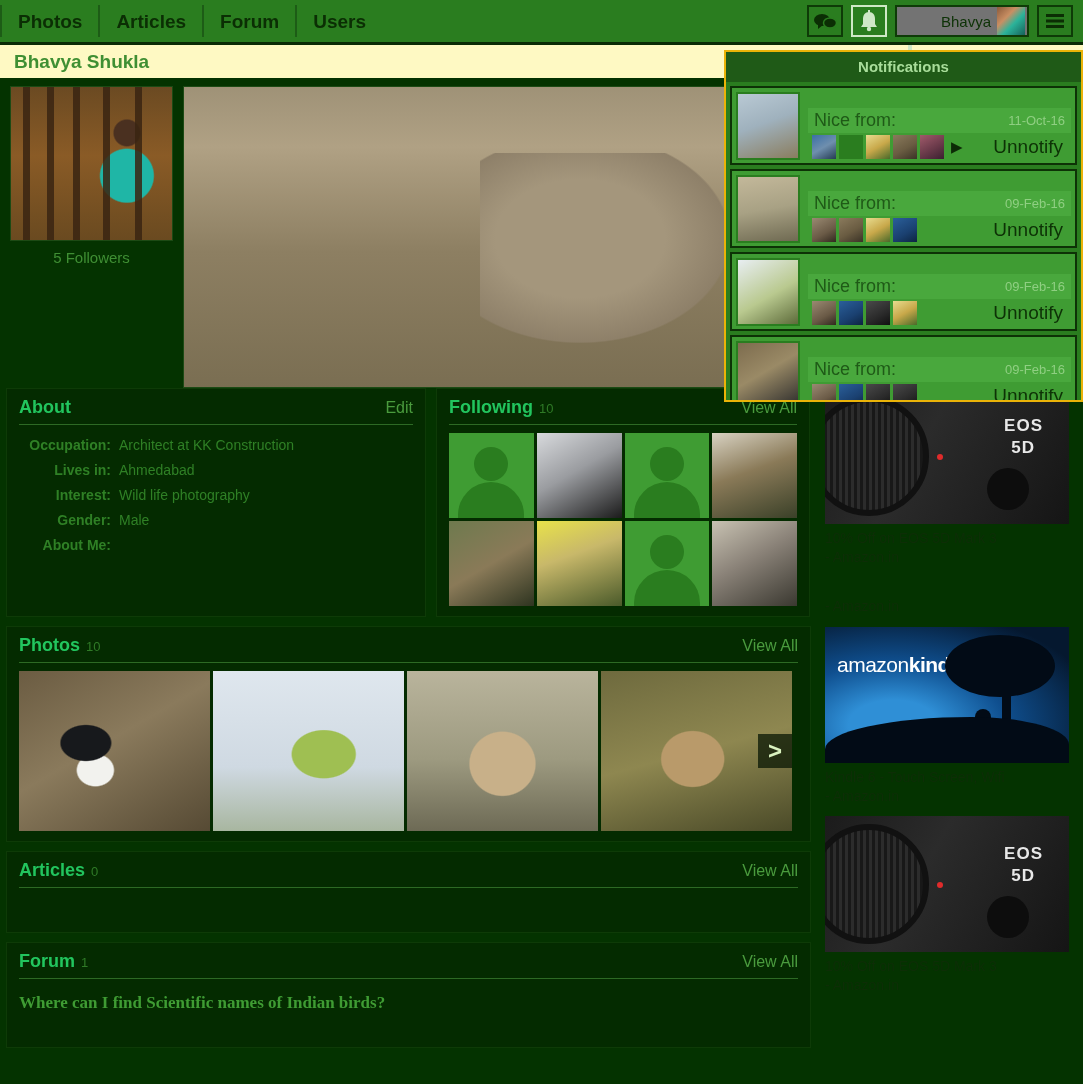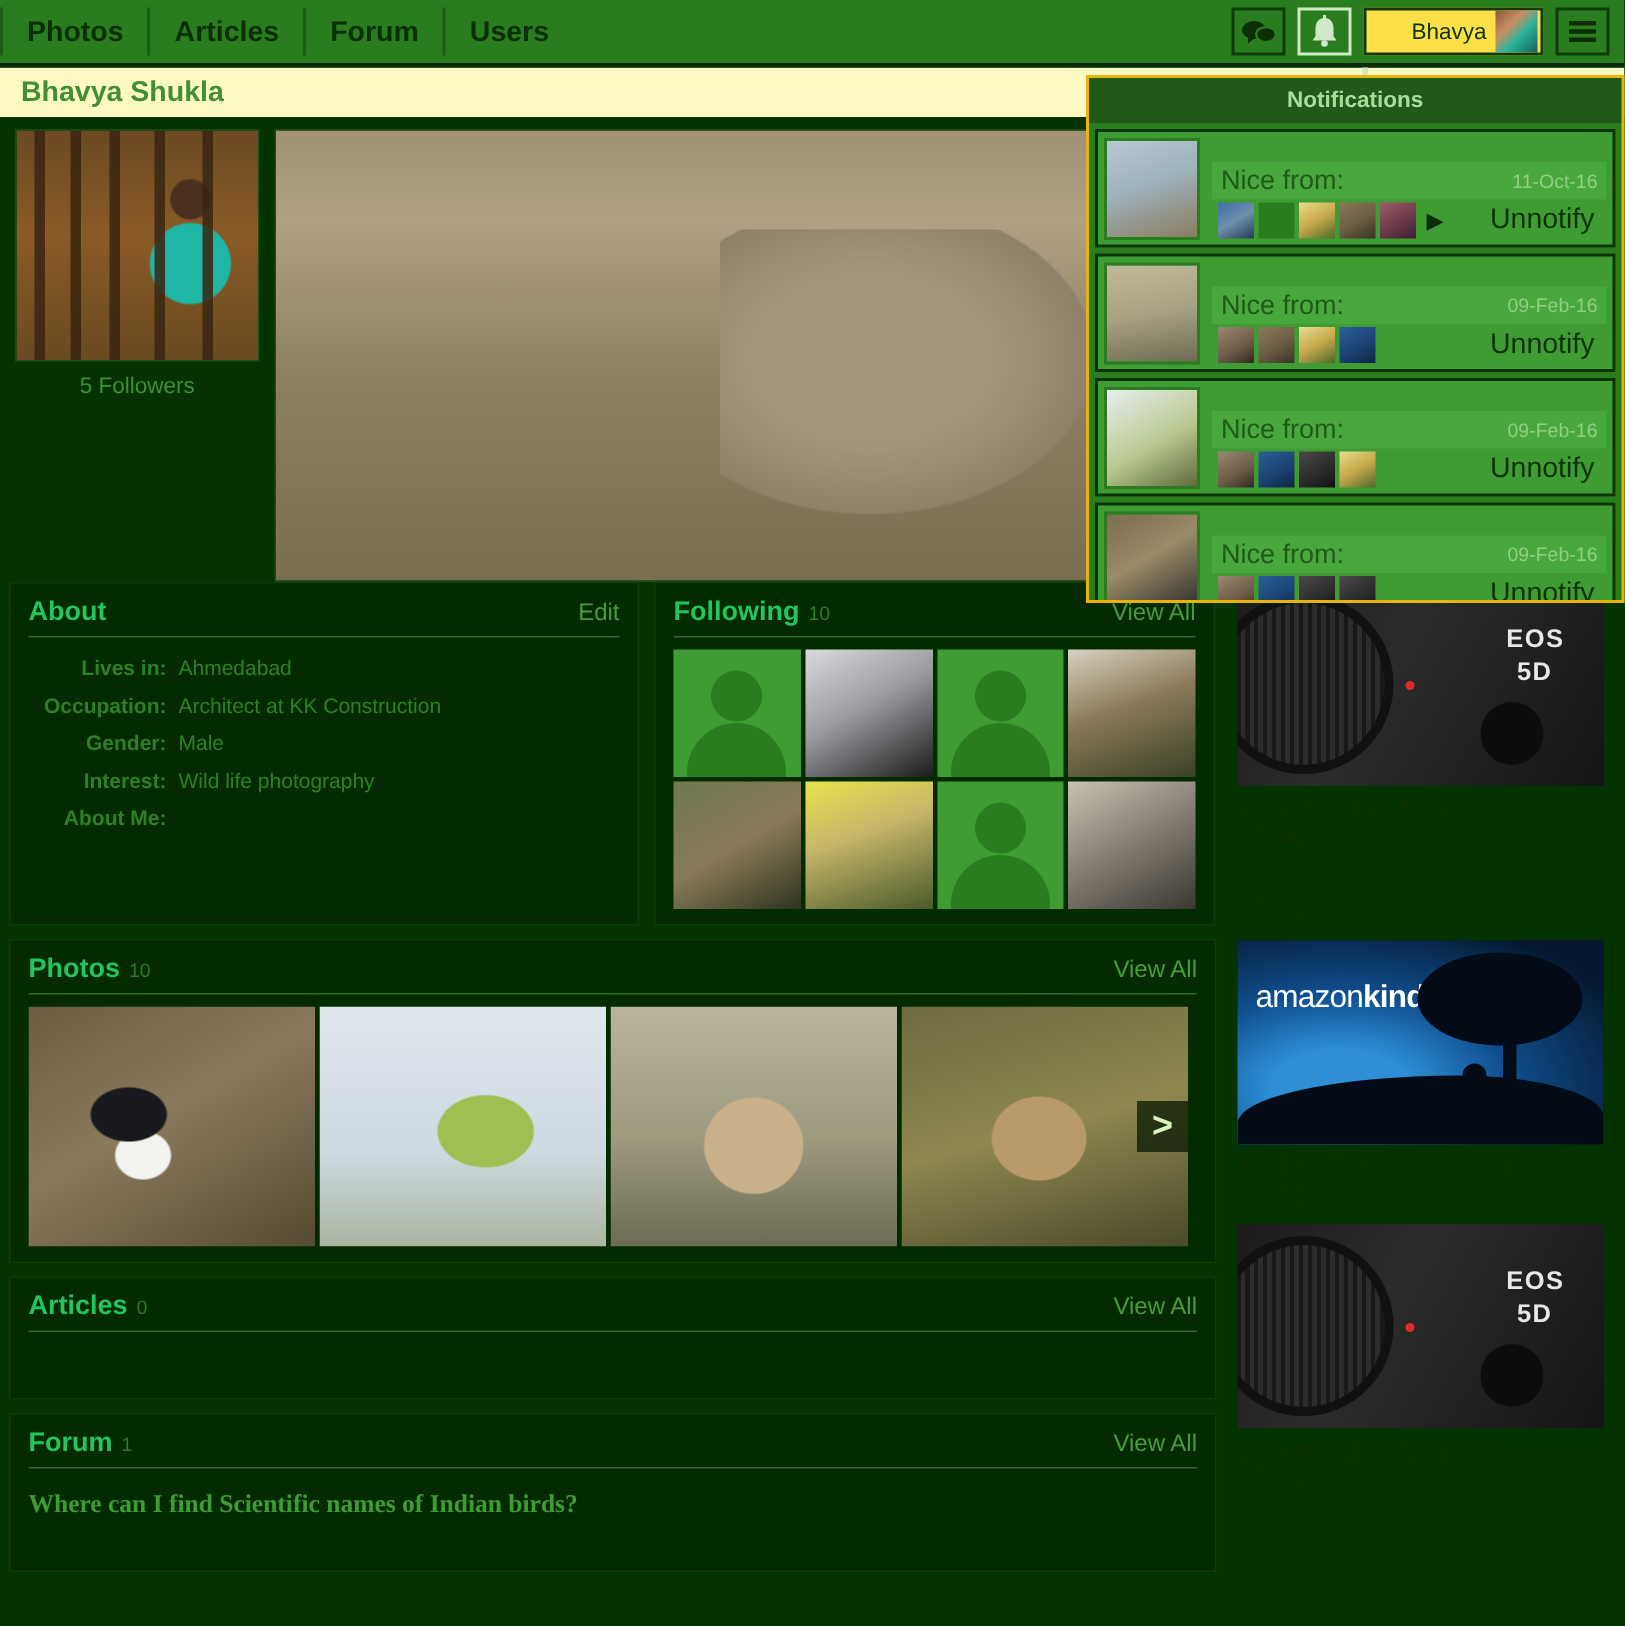--- a/index.html
+++ b/index.html
@@ -59,22 +59,22 @@
     gap: 8px; padding-right: 10px;
   }
   .icon-btn {
     width: 36px; height: 32px; border: 2px solid #0e3b07;
     display: flex; align-items: center; justify-content: center;
     cursor: pointer; background: #2a7d1f;
   }
   .icon-btn.active { border-color: #cfe8c7; }
   .user-chip {
     display: flex; align-items: center; justify-content: flex-end;
-    width: 120px; height: 32px; border: 2px solid #0e3b07;
-    background: #fde047; padding-right: 2px; cursor: pointer;
+    width: 134px; height: 32px; border: 2px solid #0e3b07;
+    background: #737373; padding-right: 2px; cursor: pointer;
   }
   .user-chip .uname { font-size: 15px; color: #0d3206; padding-right: 6px; }
   .avatar-sm {
     width: 28px; height: 28px;
     background: linear-gradient(135deg,#8a5a3b 0%, #c98f63 35%, #2bb39a 60%, #17625a 100%);
   }
   .bell-pointer {
     position: absolute; left: 908px; top: 45px; width: 4px; height: 18px;
     background: #cfe8c7;
   }
@@ -419,34 +419,34 @@
 
     <div class="row2">
 
       <div class="panel about">
         <div class="panel-head">
           <span class="panel-title">About</span>
           <span class="panel-action">Edit</span>
         </div>
         <div class="panel-rule"></div>
         <div class="about-row">
+          <span class="about-key">Occupation:</span>
+          <span class="about-val">Architect at KK Construction</span>
+        </div>
+        <div class="about-row">
           <span class="about-key">Lives in:</span>
           <span class="about-val">Ahmedabad</span>
         </div>
         <div class="about-row">
-          <span class="about-key">Occupation:</span>
-          <span class="about-val">Architect at KK Construction</span>
+          <span class="about-key">Interest:</span>
+          <span class="about-val">Wild life photography</span>
         </div>
         <div class="about-row">
           <span class="about-key">Gender:</span>
           <span class="about-val">Male</span>
-        </div>
-        <div class="about-row">
-          <span class="about-key">Interest:</span>
-          <span class="about-val">Wild life photography</span>
         </div>
         <div class="about-row">
           <span class="about-key">About Me:</span>
           <span class="about-val"></span>
         </div>
       </div>
 
       <div class="panel following">
         <div class="panel-head">
           <span class="panel-title">Following</span>

